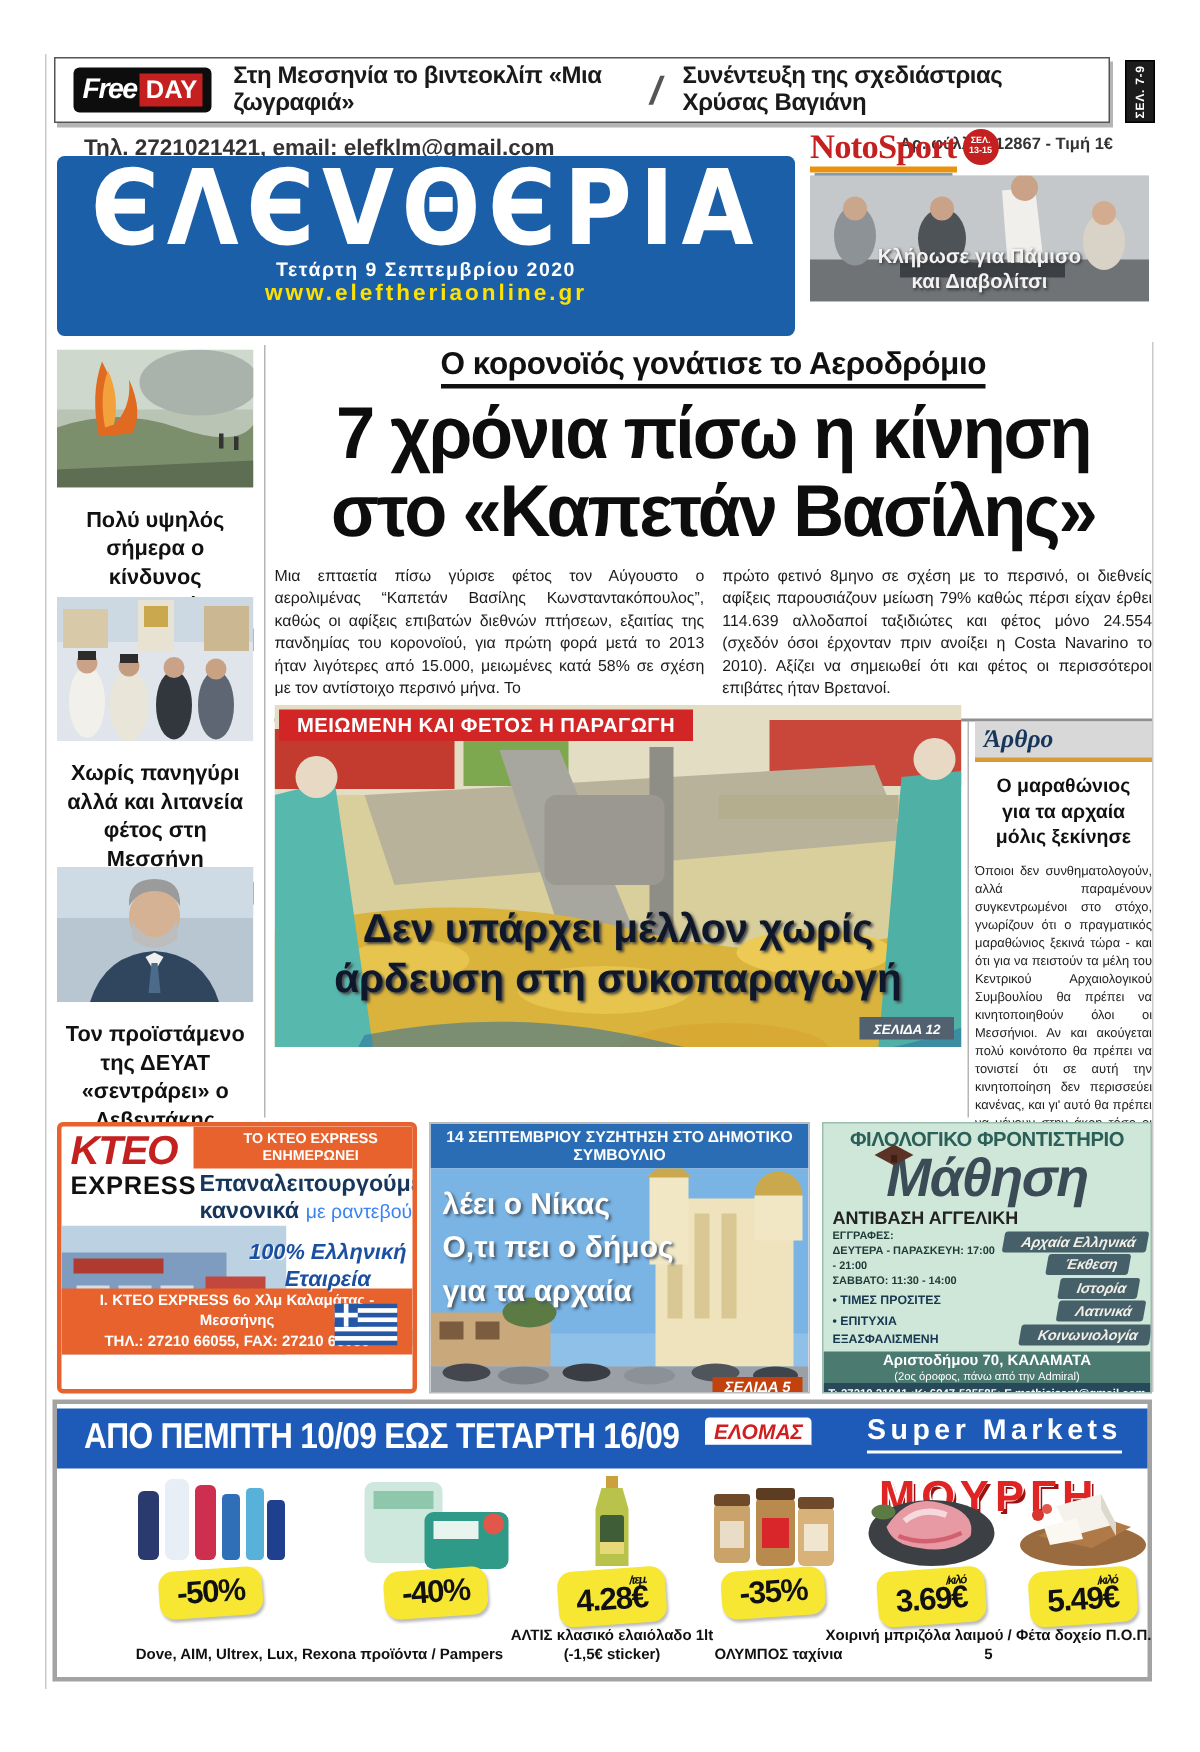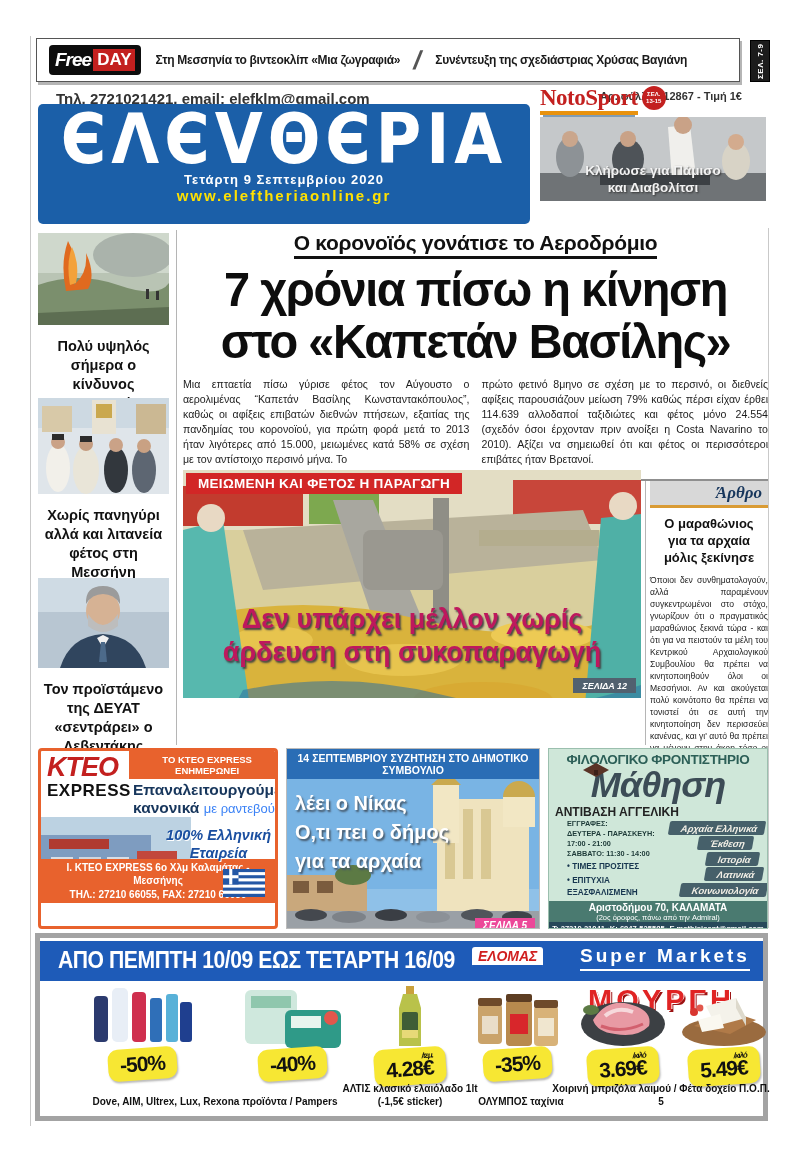--- a/index.html
+++ b/index.html
@@ -9,21 +9,21 @@
 
   .vline { position:absolute; width:1px; background:#c9c9c9; }
 
   
   #top-strip { position:absolute; left:36px; top:38px; width:704px; height:44px;
     background:#fff; border:1px solid #555; box-shadow:2px 3px 0 #b5b5b5;
     display:flex; align-items:center; gap:14px; padding:0 12px; }
   #freeday { background:#0d0d0d; border-radius:4px; padding:4px 6px; display:flex; align-items:center; }
   #freeday .free { color:#fff; font-weight:bold; font-style:italic; font-size:19px; letter-spacing:-1px; }
   #freeday .day { background:#c3201f; color:#fff; font-weight:bold; font-size:17px; padding:1px 4px; margin-left:2px; }
-  .strip-txt { font-weight:bold; font-size:12px; color:#1a1a1a; letter-spacing:-0.3px; }
+  .strip-txt { font-weight:bold; font-size:16px; color:#1a1a1a; letter-spacing:-0.3px; }
   .strip-slash { font-size:26px; color:#555; font-weight:bold; transform:skewX(-12deg); }
   #side-tag { position:absolute; right:30px; top:40px; width:20px; height:42px; background:#1c1c1c;
     color:#fff; font-size:8px; font-weight:bold; writing-mode:vertical-rl; transform:rotate(180deg);
     display:flex; align-items:center; justify-content:center; border:1px solid #000; letter-spacing:0.5px;}
 
   
   #hdr-contact { position:absolute; left:56px; top:90px; font-size:15px; font-weight:bold; color:#333; }
   #hdr-issue  { position:absolute; right:58px; top:90px; font-size:11px; font-weight:bold; color:#333; }
 
   
@@ -67,27 +67,27 @@
   #lead-body .col { flex:1; font-size:10.6px; line-height:1.42; color:#1c1c1c; }
   #lead-page { display:flex; align-items:center; gap:10px; margin-top:8px; }
   #lead-page .rule { flex:1; height:2px; background:#8f8f8f; }
   #lead-page .lbl { font-size:10px; font-weight:bold; font-style:italic; color:#222; }
 
   
   #fig { position:absolute; left:183px; top:470px; width:458px; height:228px; overflow:hidden; }
   #fig-banner { position:absolute; left:3px; top:3px; z-index:3; background:#d22626; color:#fff;
     font-weight:bold; font-size:13.5px; padding:3px 12px; letter-spacing:0.3px; }
   #fig-overlay { position:absolute; left:0; right:0; bottom:28px; z-index:3; text-align:center;
-    color:#be185d; font-weight:bold; font-size:27px; line-height:1.25; text-shadow:1.5px 1.5px 2px #444;margin-top:28px; }
+    color:#0f172a; font-weight:bold; font-size:27px; line-height:1.25; text-shadow:1.5px 1.5px 2px #444;margin-top:28px; }
   #fig-page { position:absolute; right:5px; bottom:5px; z-index:3; }
 
   
   #opinion { position:absolute; left:650px; top:481px; width:118px; }
   #op-head { background:#d8d8d8; border-bottom:3px solid #d99b35; padding:2px 6px;
-    font-family:"Liberation Serif", serif; font-style:italic; font-weight:bold; font-size:17px; color:#17365c;text-align:right; }
+    font-family:"Liberation Serif", serif; font-style:italic; font-weight:bold; font-size:17px; color:#17365c; }
   #op-title { text-align:center; font-weight:bold; font-size:13px; line-height:1.3; margin-top:8px; color:#111; }
   #op-body { margin-top:7px; font-size:8.6px; line-height:1.4; text-align:justify; color:#222; }
   #op-rule { height:1px; background:#888; margin-top:6px; }
   #op-page { text-align:right; font-size:9.5px; font-weight:bold; font-style:italic; margin-top:3px; color:#111; }
 
   
   #kteo { position:absolute; left:38px; top:748px; width:240px; height:181px;
     border:3px solid #e8622d; border-radius:4px; background:#fff; overflow:hidden; }
   #kteo-top { display:flex; }
   #kteo-logo { width:88px; padding:4px 2px 0 6px; }
@@ -103,44 +103,44 @@
     font-weight:bold; font-style:italic; font-size:14.5px; line-height:1.2; text-shadow:1px 1px 0 #fff; z-index:2;}
   #kteo-flag { position:absolute; right:10px; top:52px; z-index:2; }
   #kteo-foot { position:absolute; left:0; right:0; bottom:0; background:#e8622d; color:#fff;
     font-weight:bold; font-size:10px; text-align:center; line-height:1.35; padding:2px 0; }
 
   #council { position:absolute; left:286px; top:748px; width:254px; height:181px; overflow:hidden; border:1px solid #bbb; }
   #council-banner { background:#2a6db5; color:#fff; font-weight:bold; font-size:10.5px; text-align:center; padding:3px 0; }
   #council-photo { position:relative; height:158px; }
   #council-overlay { position:absolute; left:8px; top:10px; color:#fff; font-weight:bold; font-size:20px;
     line-height:1.45; text-shadow:1.5px 1.5px 2px #456; z-index:2; }
-  #council-page { position:absolute; right:4px; bottom:4px; background:#ec4899; color:#fff;
+  #council-page { position:absolute; right:4px; bottom:4px; background:#c2410c; color:#fff;
     font-size:10px; font-weight:bold; font-style:italic; padding:2px 8px; z-index:2; }
 
   #mathisi { position:absolute; left:548px; top:748px; width:220px; height:181px;
     background:#cfe7d9; border:1px solid #9bbfae; overflow:hidden; }
   #ma-head { text-align:center; color:#2c5f57; font-weight:bold; font-size:13.5px; margin-top:3px; letter-spacing:-0.3px;}
   #ma-logo { text-align:center; font-weight:bold; font-size:36px; color:#3c4c56; line-height:1.0;
     font-style:italic; letter-spacing:-1px; position:relative; }
   #ma-cap { position:absolute; left:34px; top:-4px; }
   #ma-name { font-weight:bold; font-size:12px; color:#222; margin:2px 0 0 6px; }
   #ma-cols { display:flex; }
-  #ma-left { width:118px; padding-left:18px; font-size:7.3px; color:#1d3a38; line-height:1.35; }
+  #ma-left { width:118px; padding-left:6px; font-size:7.3px; color:#1d3a38; line-height:1.35; }
   #ma-left .bold { font-weight:bold; }
   #ma-left .bullets { margin-top:3px; font-weight:bold; font-size:8.2px; color:#17364f; }
   #ma-right { flex:1; padding-top:0px; }
   .ribbon { background:#46606a; color:#f2efe6; font-style:italic; font-weight:bold; font-size:9.5px;
     padding:1.5px 8px 1.5px 12px; margin:1.5px 0 1.5px auto; width:fit-content; transform:skewX(-10deg); border-radius:2px;}
   #ma-foot1 { background:#4a7a70; color:#fff; text-align:center; font-weight:bold; font-size:10px; margin-top:3px; padding-top:1px;}
   #ma-foot1 .sub { font-weight:normal; font-size:7.5px; }
   #ma-foot2 { background:#27495a; color:#fff; text-align:center; font-size:7.6px; font-weight:bold; padding:2px 0; }
 
   
   #market { position:absolute; left:35px; top:933px; width:733px; height:188px;
-    border:5px solid #a3a3a3; background:#fff; }
+    border:3px solid #a3a3a3; background:#fff; }
   #mk-strip { position:absolute; left:0; top:3px; width:100%; height:40px; background:#1e5bb8; }
   #mk-period { position:absolute; left:18px; top:8px; color:#fff; font-weight:bold; font-size:24px;
     letter-spacing:-0.5px; transform:scaleX(0.88); transform-origin:left; }
   #mk-elomas { position:absolute; left:432px; top:9px; background:#fff; border-radius:3px; padding:1px 6px;
     color:#d01f1f; font-weight:bold; font-style:italic; font-size:14px; border-bottom:3px solid #1e5bb8; }
   #mk-sm { position:absolute; left:540px; top:7px; color:#fff; font-weight:bold; font-size:19px; letter-spacing:3px; }
   #mk-sm-rule { position:absolute; left:540px; top:31px; width:170px; height:2px; background:#fff; }
   #mk-mourgi { position:absolute; left:548px; top:46px; color:#e02424; font-weight:bold; font-size:29px;
     letter-spacing:4px; text-shadow:-1px -1px 0 #fff,1px -1px 0 #fff,-1px 1px 0 #fff,2px 2px 0 #9c1111; }
   .prod { position:absolute; top:48px; text-align:center; }

